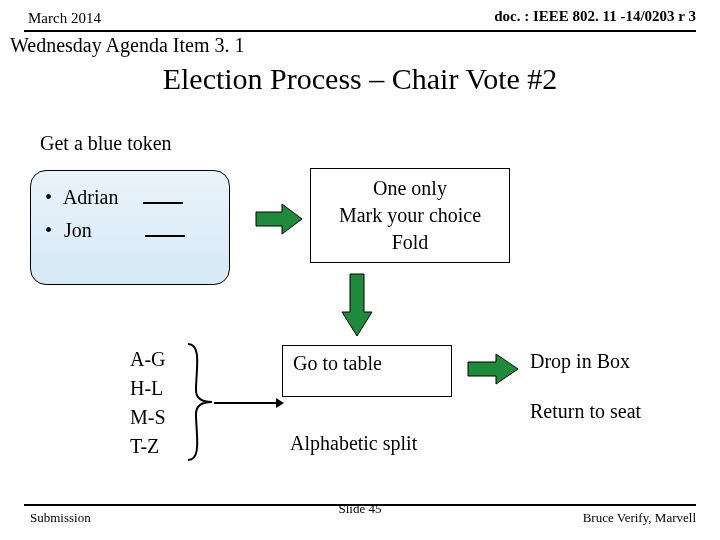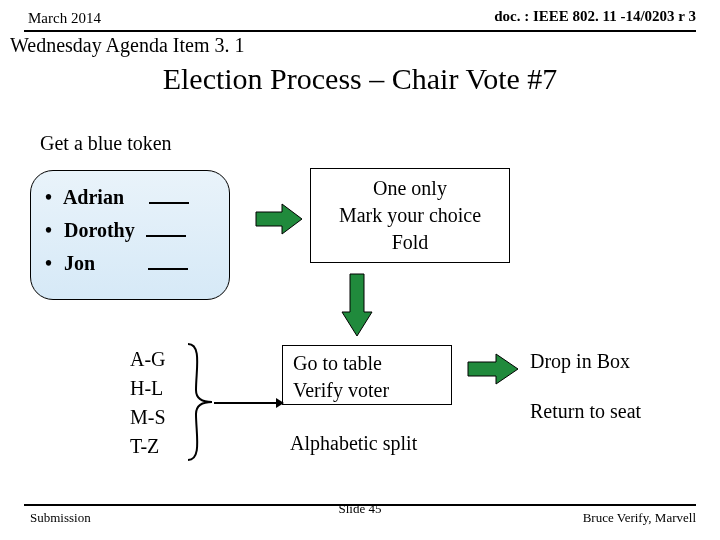--- a/index.html
+++ b/index.html
@@ -13,46 +13,46 @@
   }
   .hdr-date{position:absolute;left:28px;top:10px;font-size:15px;font-weight:normal}
   .hdr-doc{position:absolute;right:24px;top:8px;font-size:15px;font-weight:bold}
   .hdr-rule{position:absolute;left:24px;right:24px;top:30px;height:0;border-top:2px solid #000}
   .agenda{position:absolute;left:10px;top:34px;font-size:20px}
   .title{position:absolute;left:0;right:0;top:62px;text-align:center;font-size:30px}
 
   .get-token{position:absolute;left:40px;top:132px;font-size:20px;font-weight:normal}
 
   .ballot-box{
-    position:absolute;left:30px;top:170px;width:200px;height:130px;
-    border:1px solid #000;border-radius:23px;
+    position:absolute;left:30px;top:170px;width:200px;height:115px;
+    border:1px solid #000;border-radius:16px;
     background:linear-gradient(#e9f3fa,#d6e9f7);
     padding:10px 14px;box-sizing:border-box;
-    font-size:20px;line-height:1.65;font-weight:bold;
+    font-size:20px;line-height:1.65;
   }
   .ballot-box .row{white-space:nowrap}
   .bullet{display:inline-block;width:14px}
   .blank{display:inline-block;width:40px;border-bottom:2px solid #000;vertical-align:baseline;margin-left:2px}
 
   .choice-box{
     position:absolute;left:310px;top:168px;width:200px;height:95px;
     border:1px solid #000;
     font-size:20px;text-align:center;line-height:1.35;
     padding-top:6px;box-sizing:border-box;
   }
 
   .alpha-list{
     position:absolute;left:130px;top:345px;
     font-size:20px;line-height:1.45;
   }
 
   .brace{position:absolute;left:182px;top:340px}
 
   .verify-box{
-    position:absolute;left:282px;top:345px;width:170px;height:60px;
+    position:absolute;left:282px;top:345px;width:170px;height:52px;
     border:1px solid #000;font-size:20px;line-height:1.35;
     padding:4px 10px;box-sizing:border-box;
   }
   .alpha-split{position:absolute;left:290px;top:432px;font-size:20px}
 
   .dropbox{position:absolute;left:530px;top:350px;font-size:20px}
   .return-seat{position:absolute;left:530px;top:400px;font-size:20px}
 
   .arrow{position:absolute}
 
@@ -61,34 +61,29 @@
   .ftr-slide{position:absolute;left:0;right:0;bottom:23px;text-align:center;font-size:13px}
   .ftr-author{position:absolute;right:24px;bottom:14px;font-size:13px}
 </style>
 </head>
 <body>
 
 <div class="hdr-date">March 2014</div>
 <div class="hdr-doc">doc. : IEEE 802. 11 -14/0203 r 3</div>
 <div class="hdr-rule"></div>
 <div class="agenda">Wednesday Agenda Item 3. 1</div>
-<div class="title">Election Process – Chair Vote #7</div>
+<div class="title">Election Process – Chair Vote #2</div>
 
 <div class="get-token">Get a blue token</div>
 
 <div class="ballot-box">
   <div class="row">
     <span class="bullet">•</span>
     <span>Adrian</span>
     <span class="blank" style="margin-left:20px"></span>
-  </div>
-  <div class="row">
-    <span class="bullet">•</span>
-    <span>Dorothy</span>
-    <span class="blank" style="margin-left:6px"></span>
   </div>
   <div class="row">
     <span class="bullet">•</span>
     <span>Jon</span>
     <span class="blank" style="margin-left:48px"></span>
   </div>
 </div>
 
 <div class="choice-box">
   <div>One only</div>
@@ -120,21 +115,20 @@
   <path d="M6,4 C20,4 14,30 14,50 C14,58 20,62 30,62 C20,62 14,66 14,74 C14,94 20,120 6,120" fill="none" stroke="#000" stroke-width="2"></path>
 </svg>
 
 <svg class="arrow" style="left:214px;top:396px" width="70" height="14">
   <line x1="0" y1="7" x2="62" y2="7" stroke="#000" stroke-width="2"></line>
   <polygon points="62,2 70,7 62,12" fill="#000"></polygon>
 </svg>
 
 <div class="verify-box">
   <div>Go to table</div>
-  <div>Verify voter</div>
 </div>
 <div class="alpha-split">Alphabetic split</div>
 
 <div class="dropbox">Drop in Box</div>
 <div class="return-seat">Return to seat</div>
 
 <div class="ftr-rule"></div>
 <div class="ftr-sub">Submission</div>
 <div class="ftr-slide">Slide 45</div>
 <div class="ftr-author">Bruce Verify, Marvell</div>

